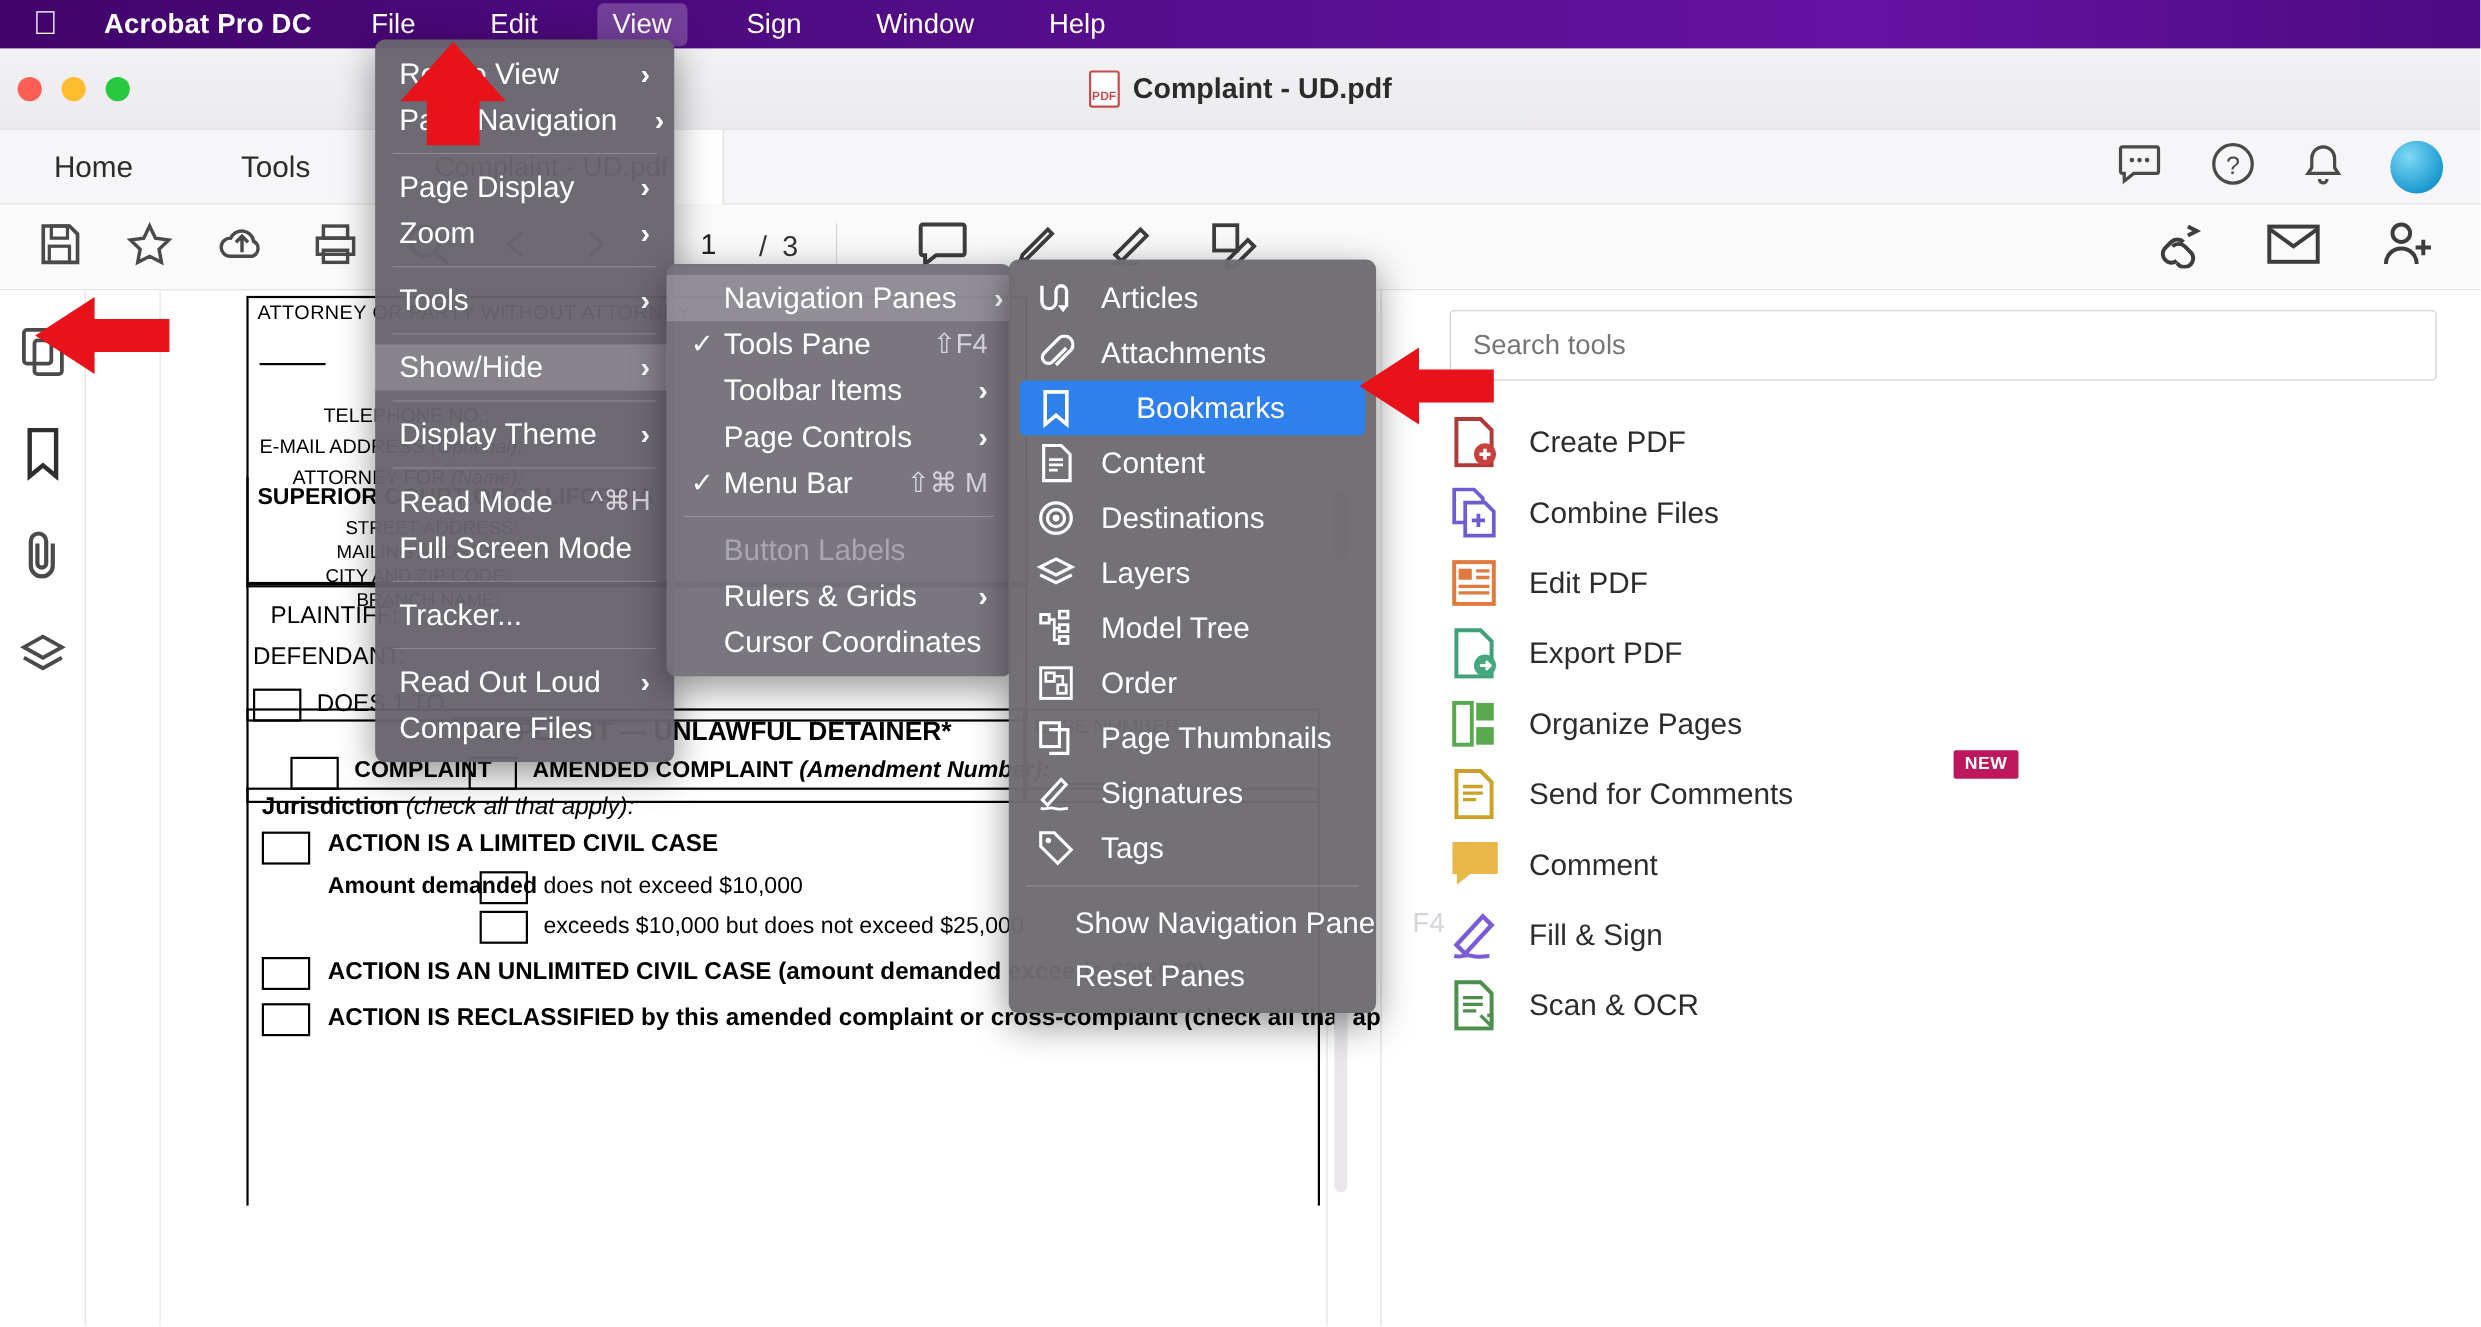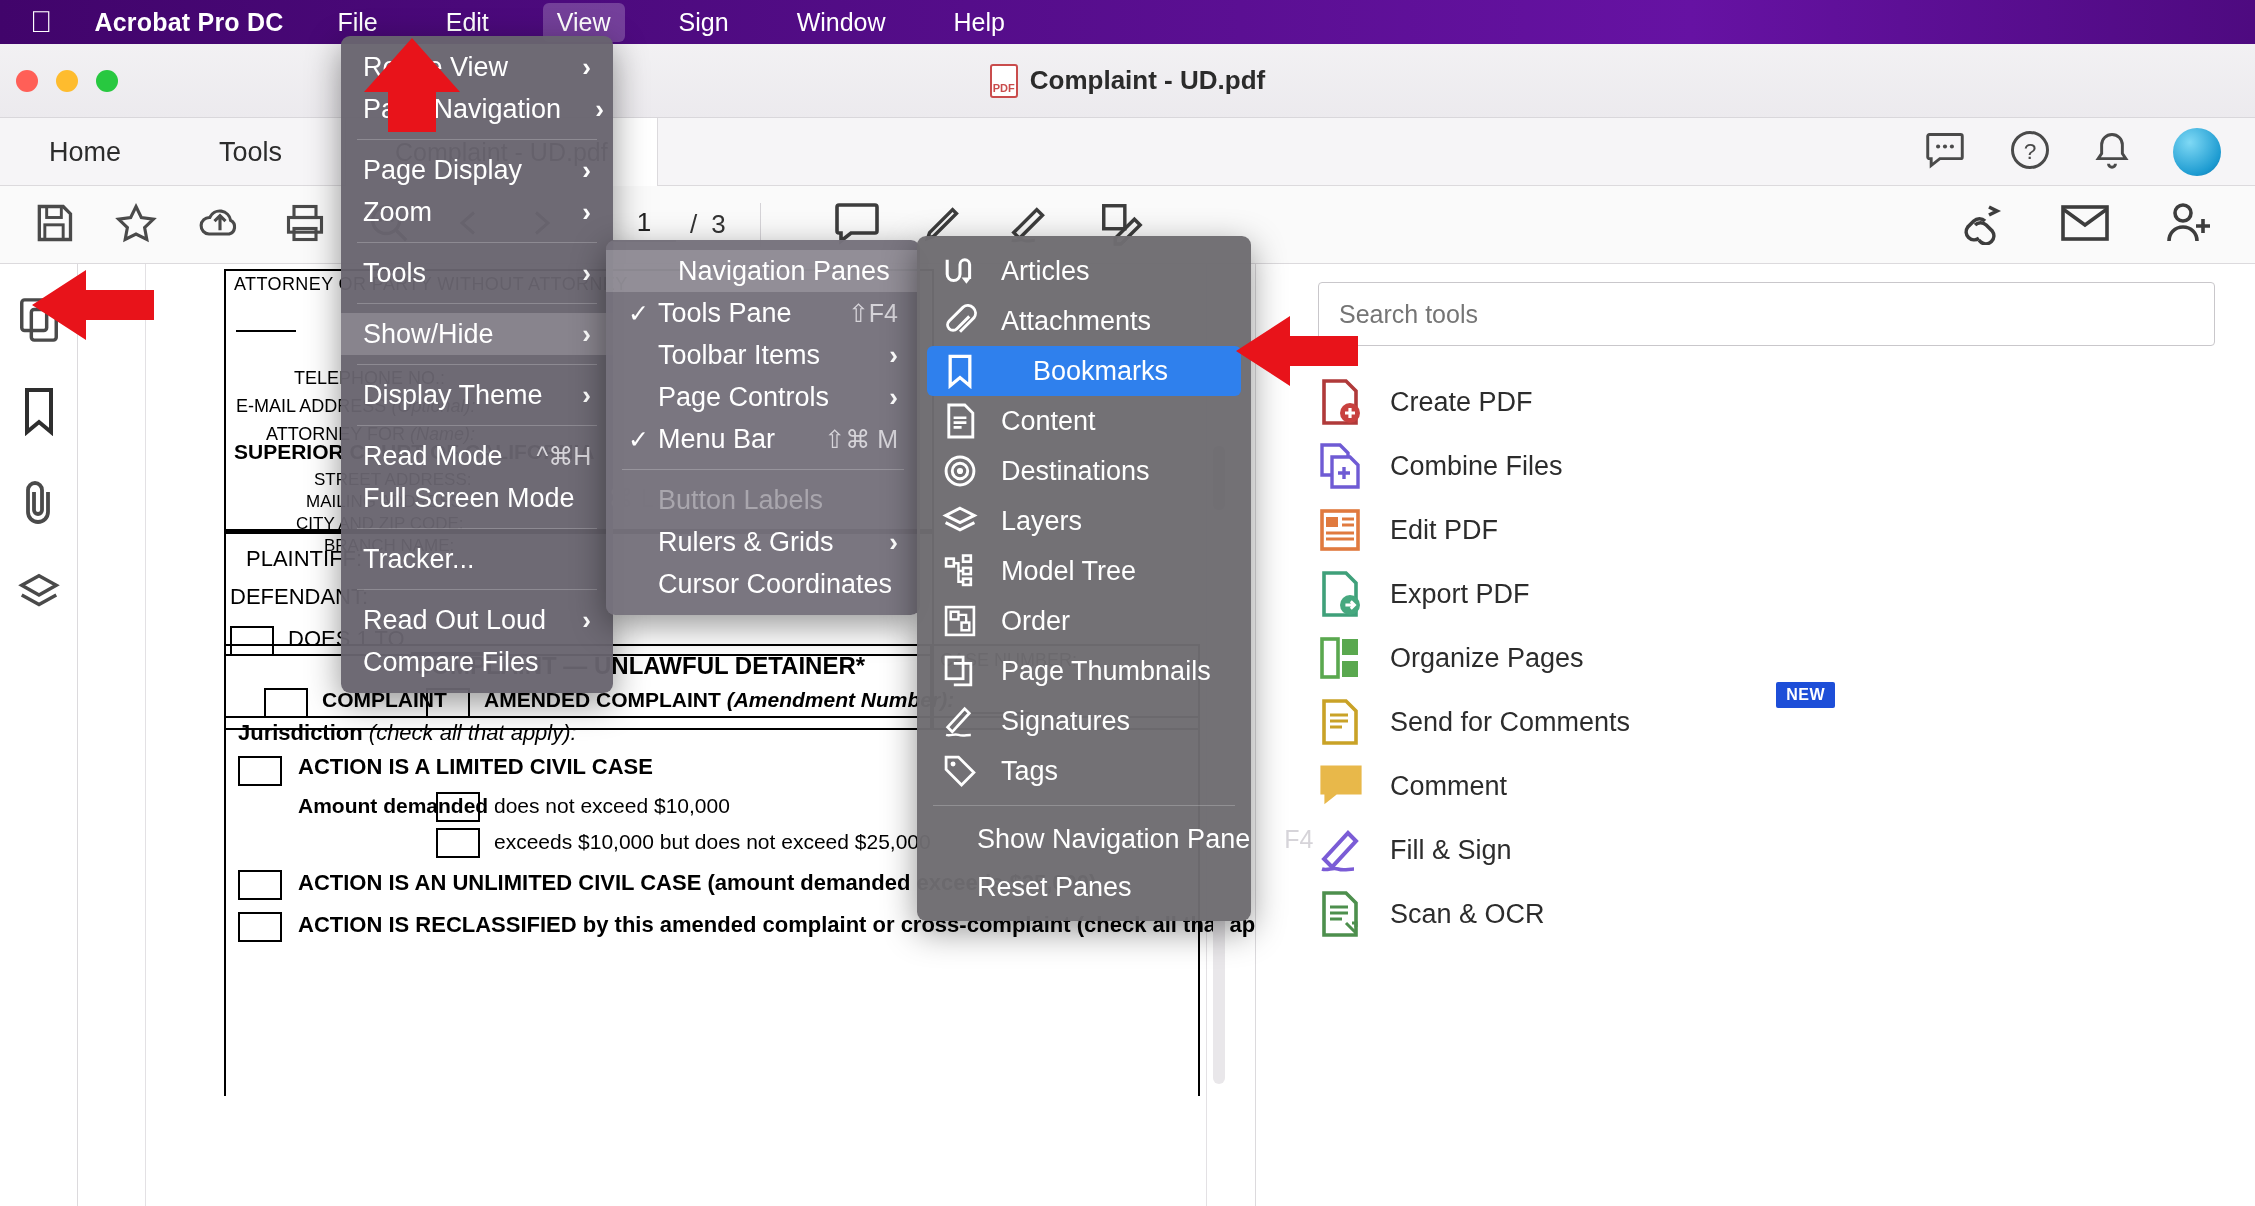--- a/index.html
+++ b/index.html
@@ -124,42 +124,42 @@
     border: none; outline: none; font-size: 25px; color: #6d6b70; width: 100%;
     font-family: "Liberation Sans", sans-serif; background: transparent;
   }
   .toolitem {
     display: flex; align-items: center; gap: 28px; height: 64px;
     padding-left: 62px; position: relative;
   }
   .toolitem .lbl { font-size: 27px; color: #2c2c2c; }
   .toolicon { width: 44px; height: 46px; flex: 0 0 44px; }
   .newbadge {
-    position: absolute; right: 420px; top: -8px; background: #1d4ed8; color: #fff;
+    position: absolute; right: 420px; top: -8px; background: #be185d; color: #fff;
     font-size: 16px; font-weight: bold; padding: 4px 10px; border-radius: 2px; letter-spacing: .5px;
   }
 
   
   .menu {
     position: absolute; border-radius: 9px; z-index: 80;
     background: rgba(104,100,110,.96);
     box-shadow: 0 10px 34px rgba(0,0,0,.42);
     padding: 10px 0; color: #fff;
   }
   .menu.l2 { background: rgba(118,114,124,.97); }
   .menu.l3 { background: rgba(110,108,113,.97); }
   .mrow {
     display: flex; align-items: center; height: 42px;
     padding: 0 22px 0 22px; font-size: 27px; position: relative; white-space: nowrap;
   }
   .mrow .check { width: 30px; flex: 0 0 30px; font-size: 25px; }
   .mrow .txt { flex: 1 1 auto; }
   .mrow .short { color: #d6d4d9; font-size: 25px; margin-left: 34px; }
   .mrow .arrow { margin-left: 34px; font-size: 26px; font-weight: bold; }
-  .mrow.sel { background: rgba(255,255,255,.18); gap: 20px; }
+  .mrow.sel { background: rgba(255,255,255,.18); }
   .mrow.blue { background: #2f80ed; gap: 32px; }
   .mrow.disabled { color: #a9a6ad; }
   .msep { height: 1px; background: rgba(255,255,255,.22); margin: 9px 16px; }
   .micon { width: 42px; flex: 0 0 42px; margin-right: 20px; display: flex; align-items: center; justify-content: center; }
 
   
   .redarrow { position: absolute; z-index: 95; }
 </style>
 </head>
 <body>

